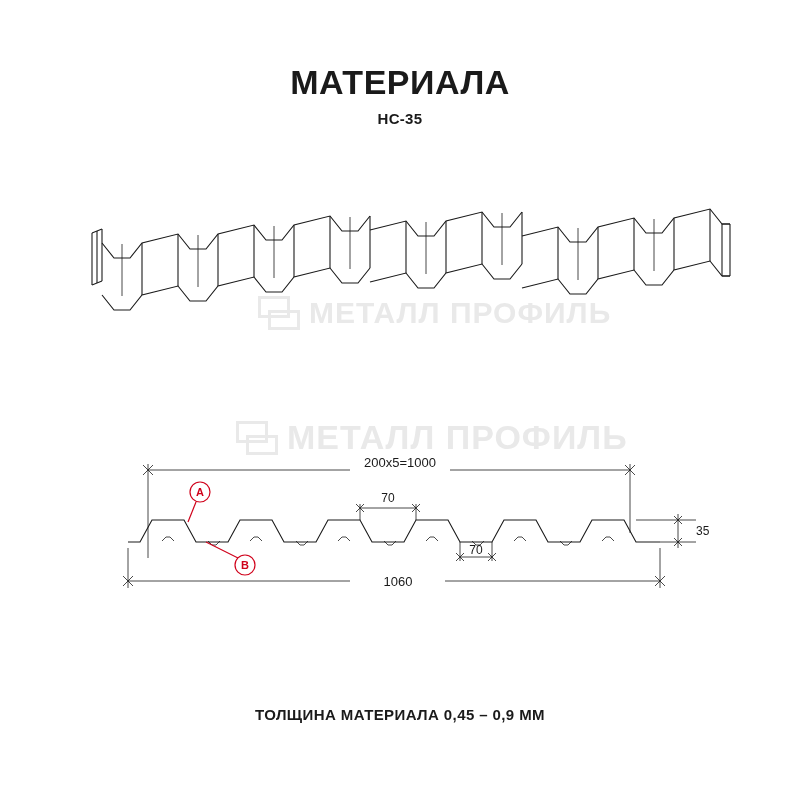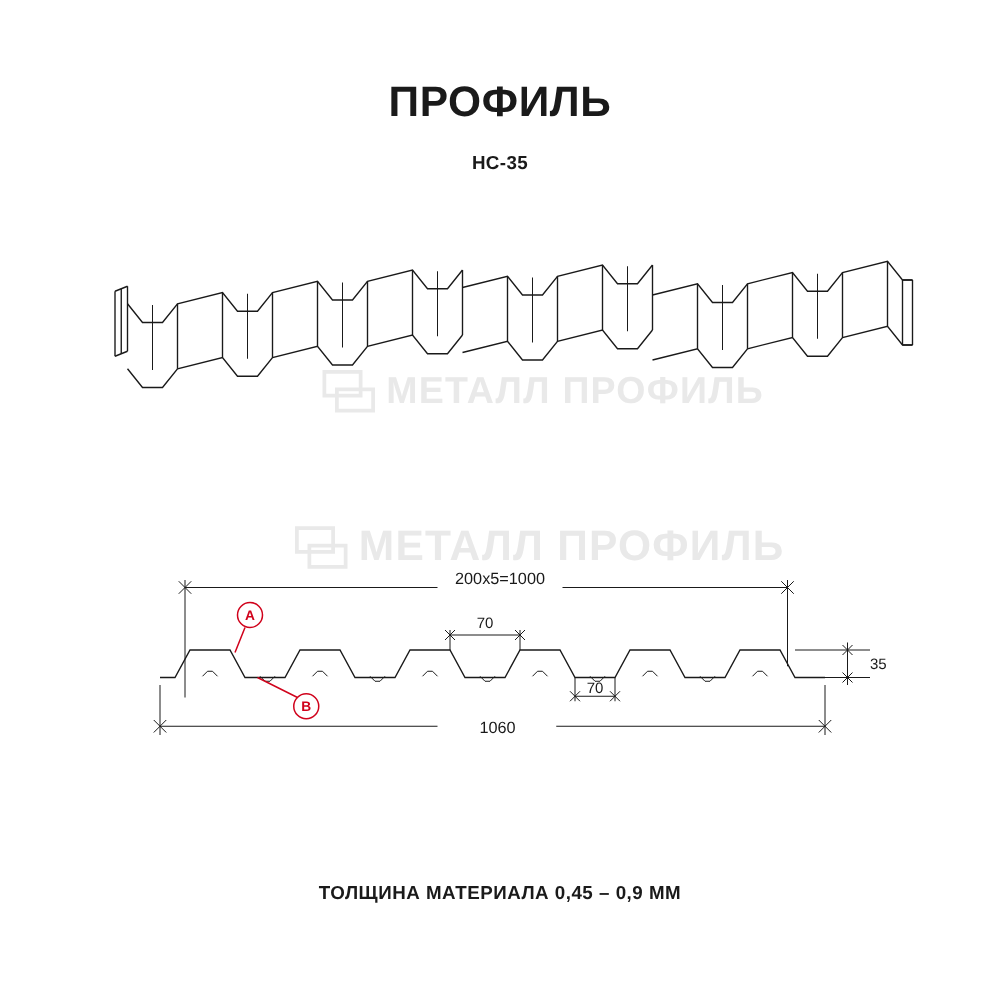--- a/index.html
+++ b/index.html
@@ -31,21 +31,21 @@
     text-align: center;
   }
   .title {
     font-size: 34px;
     font-weight: bold;
     letter-spacing: 0.5px;
     line-height: 40px;
     color: #1a1a1a;
   }
   .subtitle {
-    margin-top: 20px;
+    margin-top: 8px;
     font-size: 15px;
     font-weight: bold;
     color: #1a1a1a;
     letter-spacing: 0.3px;
   }
 
   
   .watermark {
     position: absolute;
     display: flex;
@@ -126,21 +126,21 @@
     letter-spacing: 0.4px;
     color: #1a1a1a;
   }
 </style>
 </head>
 <body>
 
 <div class="page">
 
   <div class="header">
-    <div class="title">ПРОФИЛЬ</div>
+    <div class="title">МАТЕРИАЛА</div>
     <div class="subtitle">НС-35</div>
   </div>
 
   <div class="iso-wrap">
     <svg width="680" height="150" viewBox="0 0 680 150">
       <g>
 
         <path class="ln" d="M22 33 L22 85"></path>
         <path class="ln" d="M27 31 L27 83"></path>
         <path class="ln" d="M32 29 L32 81"></path>

